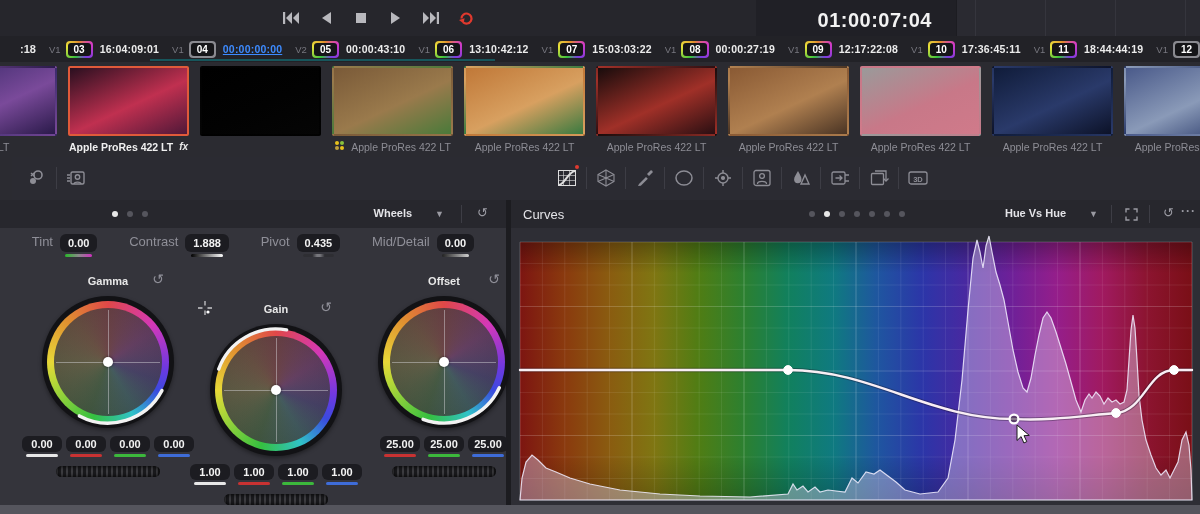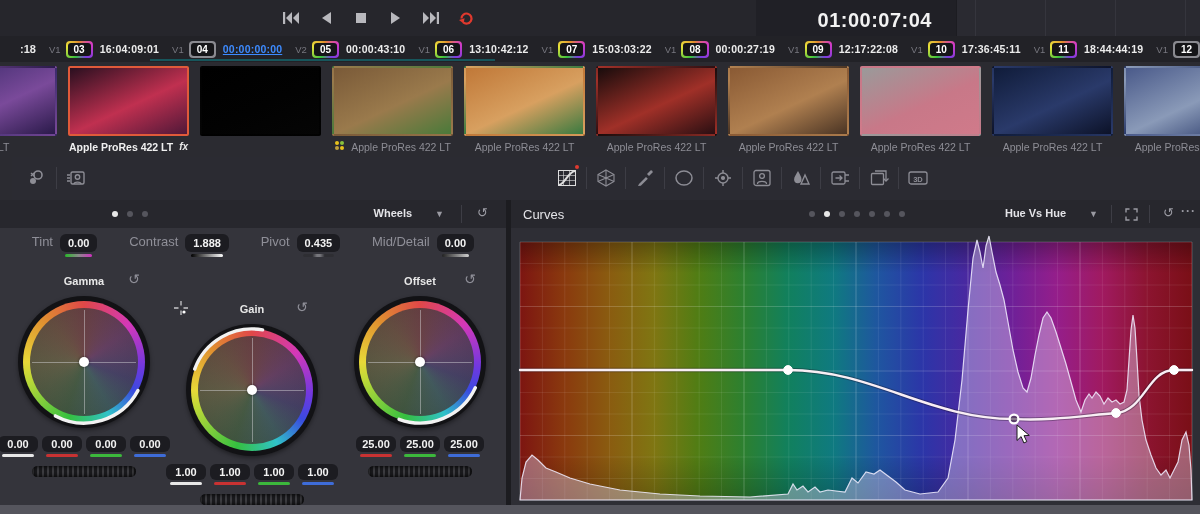--- a/index.html
+++ b/index.html
@@ -52,21 +52,21 @@
   .chev{color:#9a9aa2;font-size:9px;transform:translateY(1px);}
   .hicon{color:#9a9aa2;font-size:13px;cursor:pointer;line-height:1;}
   .vdiv{width:1px;height:18px;background:#3d3d45;}
   
   #wheels-panel{position:absolute;left:0;top:228px;width:506px;height:277px;background:#34343b;}
   #ctl-row{position:absolute;left:0;top:6px;width:506px;display:flex;justify-content:space-evenly;}
   .ctl{display:flex;align-items:flex-start;gap:7px;}
   .ctl .clabel{color:#8f8f98;font-size:13px;}
   .vbox{background:#1c1c21;border-radius:6px;color:#f2f2f2;font-size:11px;font-weight:bold;padding:3px 8px;text-align:center;cursor:ew-resize;}
   .uline{height:3px;border-radius:2px;margin:2px auto 0 auto;}
-  .wgroup{position:absolute;top:42px;width:168px;}
+  .wgroup{position:absolute;top:42px;width:168px;padding-left:24px;}
   .wg-hdr{position:relative;height:22px;display:flex;align-items:center;justify-content:center;gap:6px;}
   .wg-name{color:#e8e8e8;font-size:11px;font-weight:bold;}
   .wg-reset{position:absolute;right:28px;top:2px;color:#8f8f98;font-size:14px;cursor:pointer;line-height:1;}
   .wg-cross{position:absolute;left:6px;top:3px;cursor:pointer;}
   .wheel{position:relative;width:132px;height:132px;margin:4px auto 0 auto;border-radius:50%;background:#121215;box-shadow:0 2px 4px rgba(0,0,0,.4);cursor:pointer;}
   .wheel .hue{position:absolute;inset:5px;border-radius:50%;
     background:conic-gradient(from 0deg,#e04848,#d438b8 50deg,#7038e0 95deg,#3a4ae0 120deg,#30c2c8 155deg,#35c040 195deg,#b8d838 250deg,#e8d838 270deg,#e09030 315deg,#e04848 360deg);}
   .wheel .face{position:absolute;inset:12px;border-radius:50%;background:
     conic-gradient(from 0deg,rgba(190,70,70,.30),rgba(170,60,160,.30) 55deg,rgba(80,70,190,.26) 110deg,rgba(60,160,160,.26) 150deg,rgba(70,150,60,.28) 200deg,rgba(170,170,70,.26) 265deg,rgba(190,120,60,.28) 320deg,rgba(190,70,70,.30)),
     radial-gradient(circle,#4a4549 0%,#403d42 55%,#363439 100%);}

